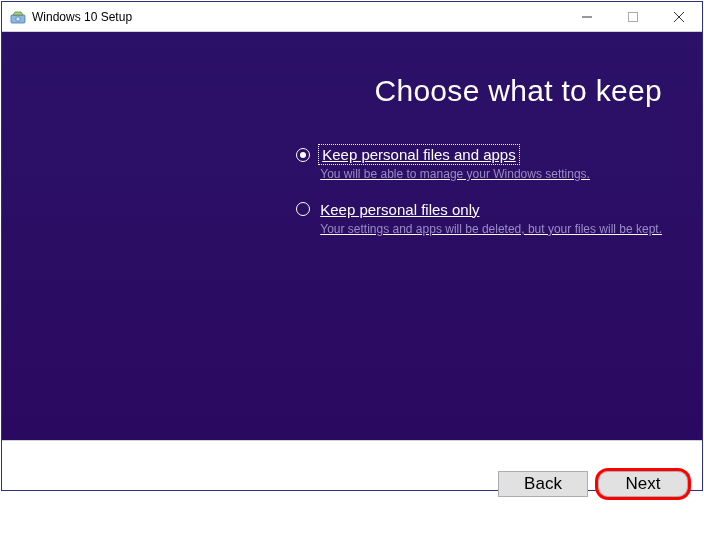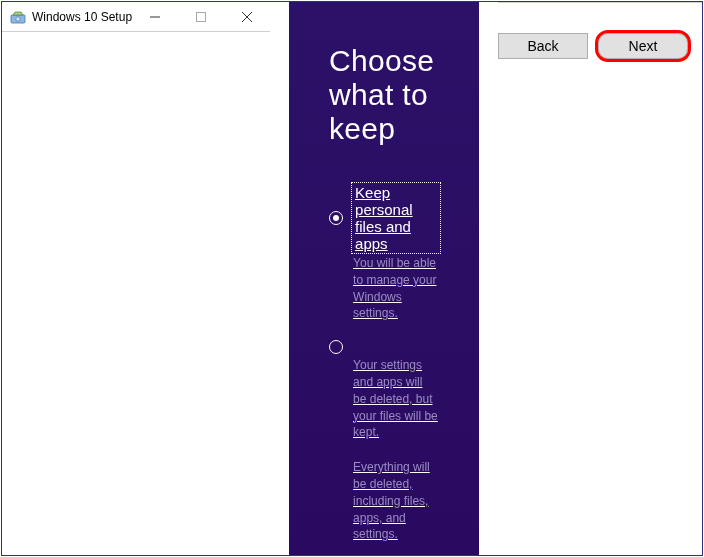--- a/index.html
+++ b/index.html
@@ -9,26 +9,25 @@
       font-family: "Segoe UI", Tahoma, sans-serif;
     }
     body {
       width: 704px;
       height: 557px;
       background: #fff;
       overflow: hidden;
     }
     .window {
       width: 702px;
-      height: 555px;
+      height: 490px;
       border: 1px solid #2f2f7f;
       display: flex;
-      flex-direction: row;
+      flex-direction: column;
       margin: 1px;
-      gap: 19px;
     }
     .titlebar {
       height: 30px;
       background: #ffffff;
       display: flex;
       align-items: center;
       border-bottom: 1px solid #d0d0d0;
       flex-shrink: 0;
     }
     .titlebar-icon {
@@ -131,21 +130,21 @@
       justify-content: flex-end;
       padding-right: 14px;
       gap: 10px;
       flex-shrink: 0;
     }
     .btn {
       width: 90px;
       height: 26px;
       background: #e1e1e1;
       border: 1px solid #adadad;
-      font-size: 14px;
+      font-size: 17px;
       color: #000;
       display: flex;
       align-items: center;
       justify-content: center;
       cursor: pointer;
       margin-top: 37px;
     }
     .btn.highlight {
       outline: 3px solid #ff0000;
       outline-offset: 0;
@@ -193,26 +192,26 @@
         <div class="opt-row">
           <span class="radio selected"></span>
           <span class="opt-label focused">Keep personal files and apps</span>
         </div>
         <div class="opt-desc">You will be able to manage your Windows settings.</div>
       </div>
 
       <div class="option">
         <div class="opt-row">
           <span class="radio"></span>
+          <span class="opt-label">Keep personal files only</span>
         </div>
         <div class="opt-desc">Your settings and apps will be deleted, but your files will be kept.</div>
       </div>
 
       <div class="option">
-        <div class="opt-desc">Everything will be deleted, including files, apps, and settings.</div>
       </div>
 
     </div>
   </div>
 
   <div class="footer">
     <div class="btn">Back</div>
     <div class="btn highlight">Next</div>
   </div>
 </div>

